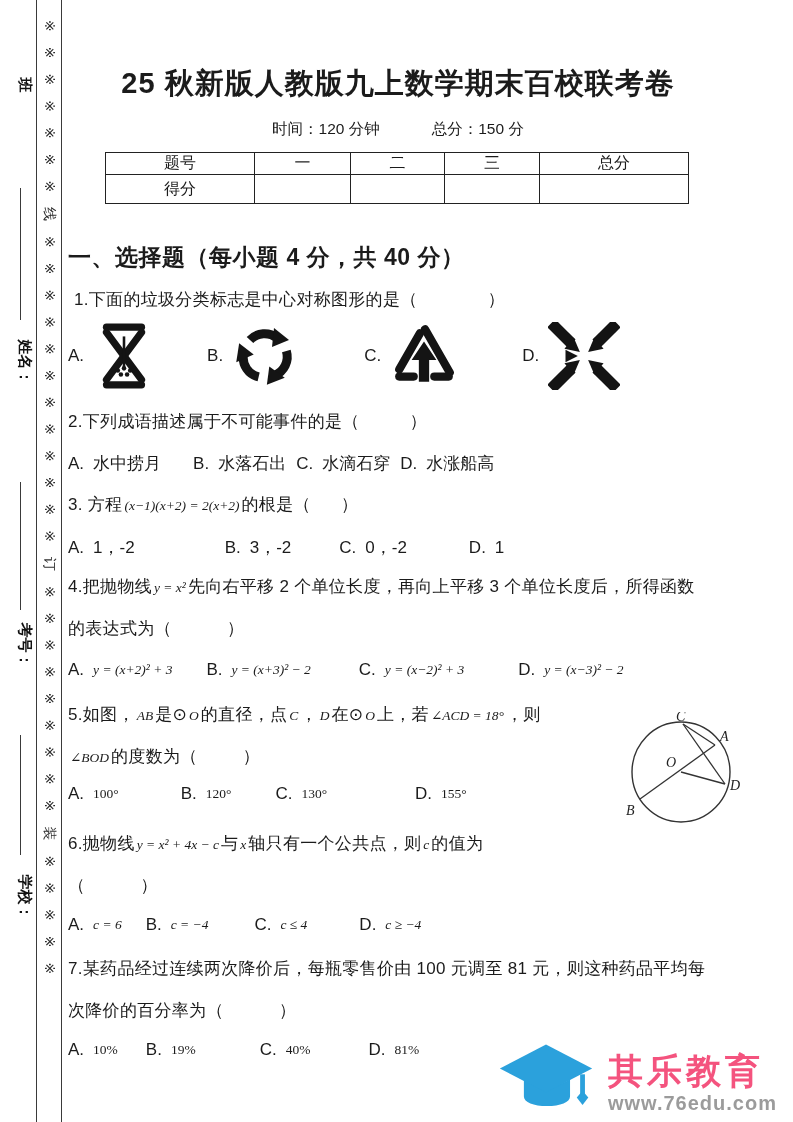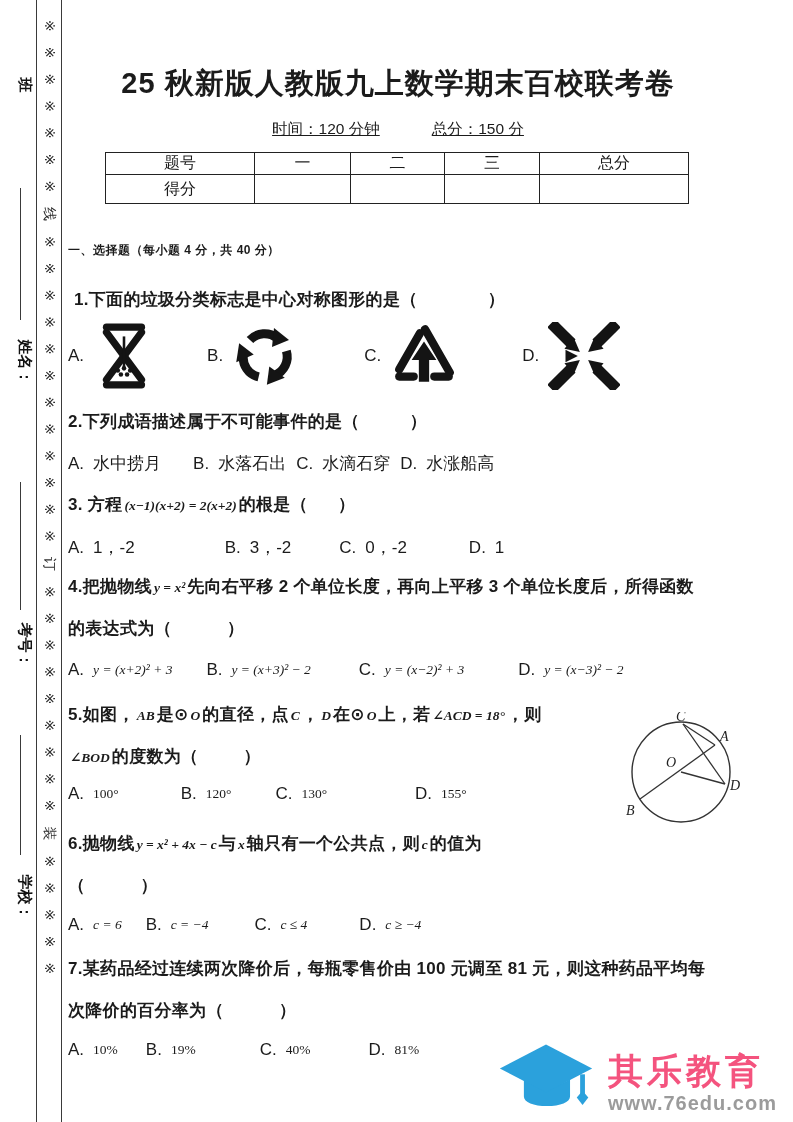--- a/index.html
+++ b/index.html
@@ -20,25 +20,25 @@
   .vlab{
     position:absolute;left:24px;white-space:nowrap;
     font-size:15px;font-weight:bold;color:#111;
     transform:translate(-50%,-50%) rotate(90deg);
   }
   .blank{position:absolute;left:20px;width:1px;background:#3a3a3a;}
   
   .content{position:absolute;left:68px;top:12px;width:717px;height:1122px;}
   .abs{position:absolute;left:0;}
   .title{width:660px;text-align:center;font-size:29px;font-weight:bold;letter-spacing:1px;}
-  .meta{width:660px;display:flex;justify-content:center;gap:52px;font-size:15.5px;text-decoration:underline;}
+  .meta{width:660px;display:flex;justify-content:center;gap:52px;font-size:15.5px;}
   table.score{border-collapse:collapse;table-layout:fixed;}
   table.score td{border:1.5px solid #222;text-align:center;font-size:16px;padding:0;}
-  .sec{font-size:12px;font-weight:bold;letter-spacing:.5px;}
-  .qt{font-size:17px;letter-spacing:.3px;font-weight:bold;}
+  .sec{font-size:23px;font-weight:bold;letter-spacing:.5px;}
+  .qt{font-size:17px;letter-spacing:.3px;}
   .opts{display:flex;align-items:center;font-size:17px;}
   .opt{display:flex;align-items:center;}
   .olabel{margin-right:9px;}
   .m{font-family:"Liberation Serif","DejaVu Serif",serif;font-style:italic;font-size:13.5px;letter-spacing:0;}
   .mn{font-family:"Liberation Serif","DejaVu Serif",serif;font-size:13.5px;letter-spacing:0;}
   .qt .m,.qt .mn{padding:0 2px;}
   .icon-box{display:flex;align-items:center;}
   .icon-box svg{display:block;}
   
   .logo{position:absolute;display:flex;align-items:center;gap:12px;}

